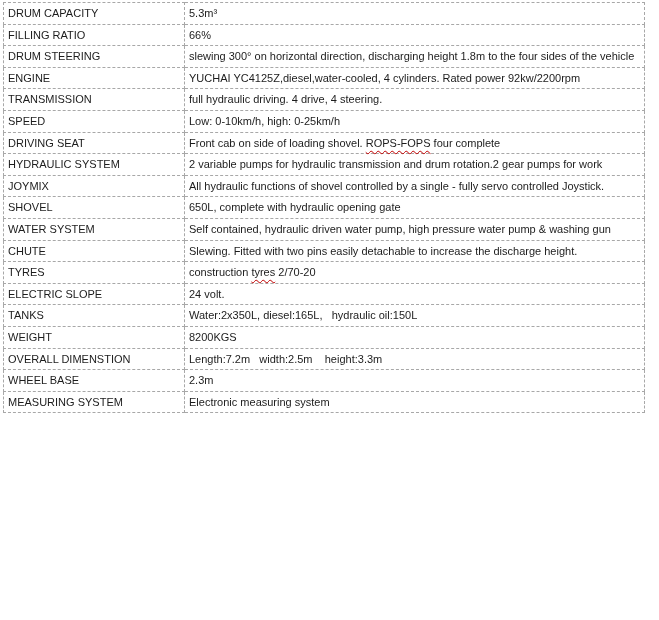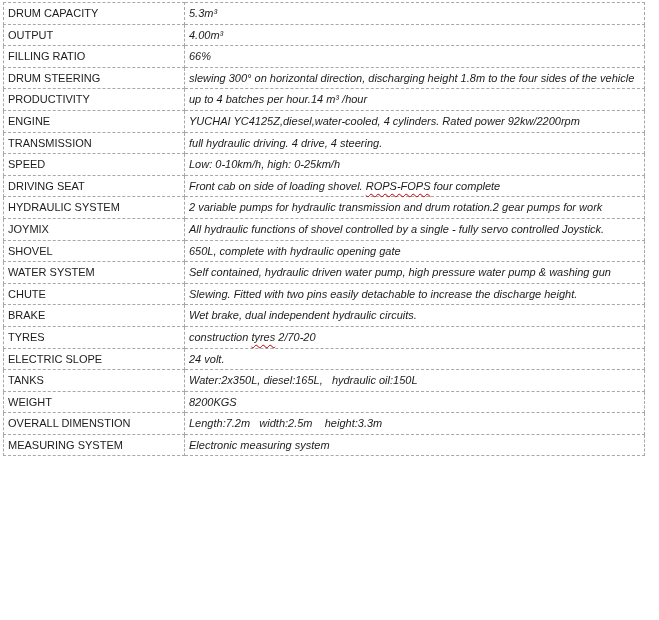--- a/index.html
+++ b/index.html
@@ -40,54 +40,45 @@
   td.label-cell {
     width: 181px;
     white-space: nowrap;
     overflow: hidden;
   }
   td.value-cell {
     width: 460px;
     white-space: pre-wrap;
     word-wrap: break-word;
     padding-left: 5px;
-    font-style: italic;
   }
   .misspelled {
     text-decoration: underline wavy var(--squiggle-color);
     text-decoration-thickness: 1px;
     text-underline-offset: 3px;
     text-decoration-skip-ink: none;
   }
 </style>
 </head>
 <body>
 
 <div class="page">
   <table class="spec-table">
     <tbody>
         <tr>
           <td class="label-cell">DRUM CAPACITY</td>
           <td class="value-cell">5.3m³</td>
         </tr>
         <tr>
-          <td class="label-cell">OUTPUT</td>
-          <td class="value-cell">4.00m³</td>
-        </tr>
-        <tr>
           <td class="label-cell">FILLING RATIO</td>
           <td class="value-cell">66%</td>
         </tr>
         <tr>
           <td class="label-cell">DRUM STEERING</td>
           <td class="value-cell">slewing 300° on horizontal direction, discharging height 1.8m to the four sides of the vehicle</td>
-        </tr>
-        <tr>
-          <td class="label-cell">PRODUCTIVITY</td>
-          <td class="value-cell">up to 4 batches per hour.14 m³ /hour</td>
         </tr>
         <tr>
           <td class="label-cell">ENGINE</td>
           <td class="value-cell">YUCHAI YC4125Z,diesel,water-cooled, 4 cylinders. Rated power 92kw/2200rpm</td>
         </tr>
         <tr>
           <td class="label-cell">TRANSMISSION</td>
           <td class="value-cell">full hydraulic driving. 4 drive, 4 steering.</td>
         </tr>
         <tr>
@@ -112,42 +103,42 @@
         </tr>
         <tr>
           <td class="label-cell">WATER SYSTEM</td>
           <td class="value-cell">Self contained, hydraulic driven water pump, high pressure water pump &amp; washing gun</td>
         </tr>
         <tr>
           <td class="label-cell">CHUTE</td>
           <td class="value-cell">Slewing. Fitted with two pins easily detachable to increase the discharge height.</td>
         </tr>
         <tr>
-          <td class="label-cell">BRAKE</td>
-          <td class="value-cell">Wet brake, dual independent hydraulic circuits.</td>
-        </tr>
-        <tr>
           <td class="label-cell">TYRES</td>
           <td class="value-cell"><span>construction </span><span class="misspelled">tyres</span><span> 2/70-20</span></td>
         </tr>
         <tr>
           <td class="label-cell">ELECTRIC SLOPE</td>
           <td class="value-cell">24 volt.</td>
         </tr>
         <tr>
           <td class="label-cell">TANKS</td>
           <td class="value-cell">Water:2x350L, diesel:165L,   hydraulic oil:150L</td>
         </tr>
         <tr>
           <td class="label-cell">WEIGHT</td>
           <td class="value-cell">8200KGS</td>
         </tr>
         <tr>
           <td class="label-cell">OVERALL DIMENSTION</td>
           <td class="value-cell">Length:7.2m   width:2.5m    height:3.3m</td>
         </tr>
         <tr>
+          <td class="label-cell">WHEEL BASE</td>
+          <td class="value-cell">2.3m</td>
+        </tr>
+        <tr>
           <td class="label-cell">MEASURING SYSTEM</td>
           <td class="value-cell">Electronic measuring system</td>
         </tr>
       </tbody>
   </table>
 </div>
 
 </body></html>

